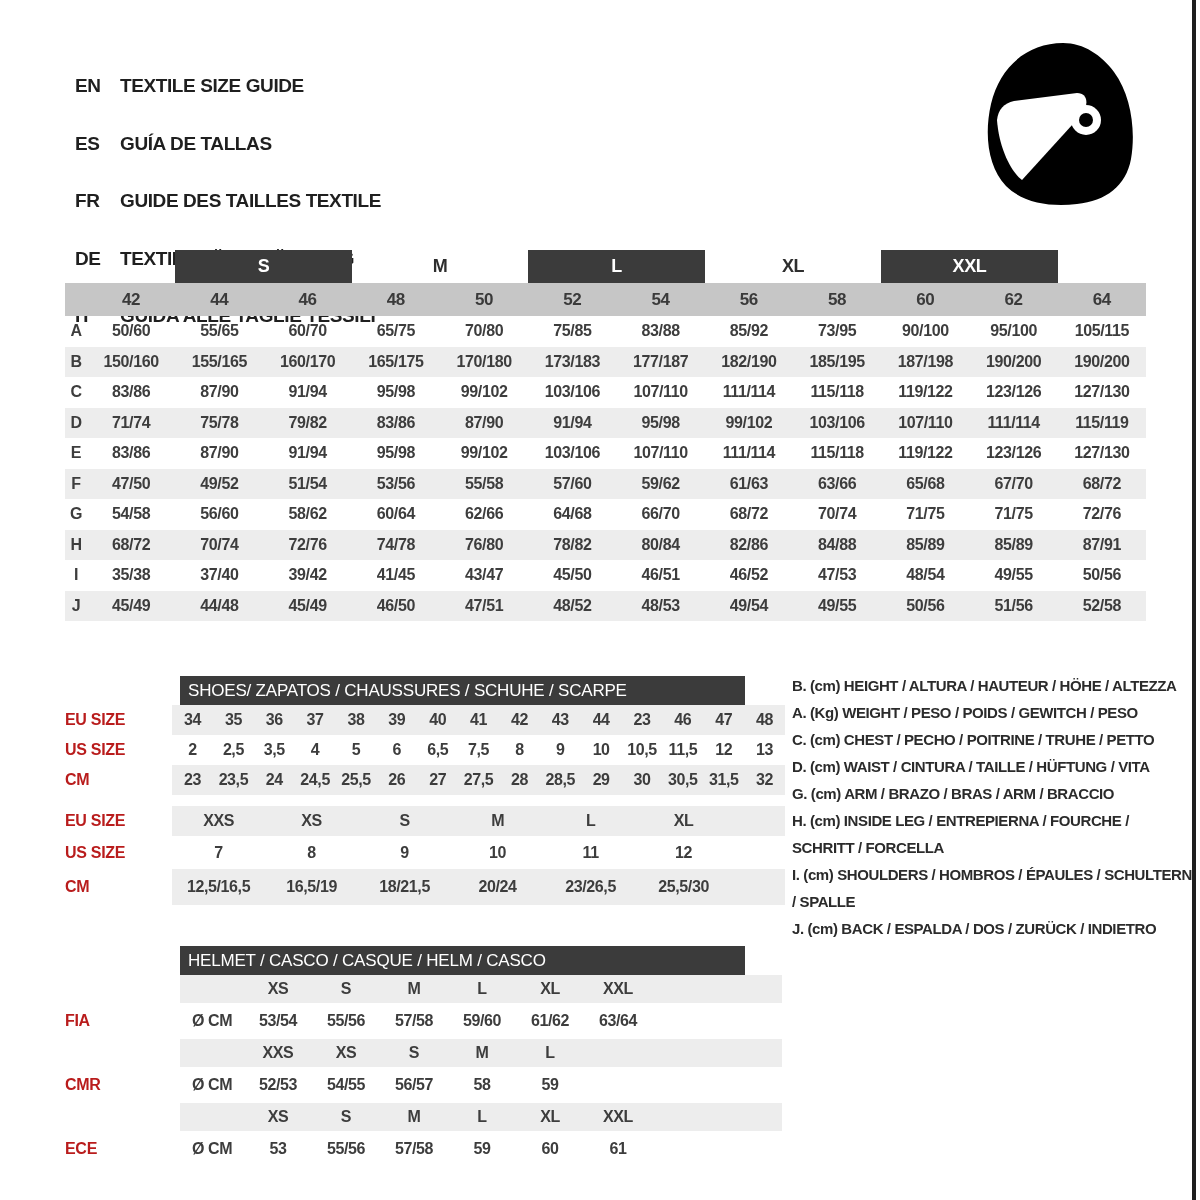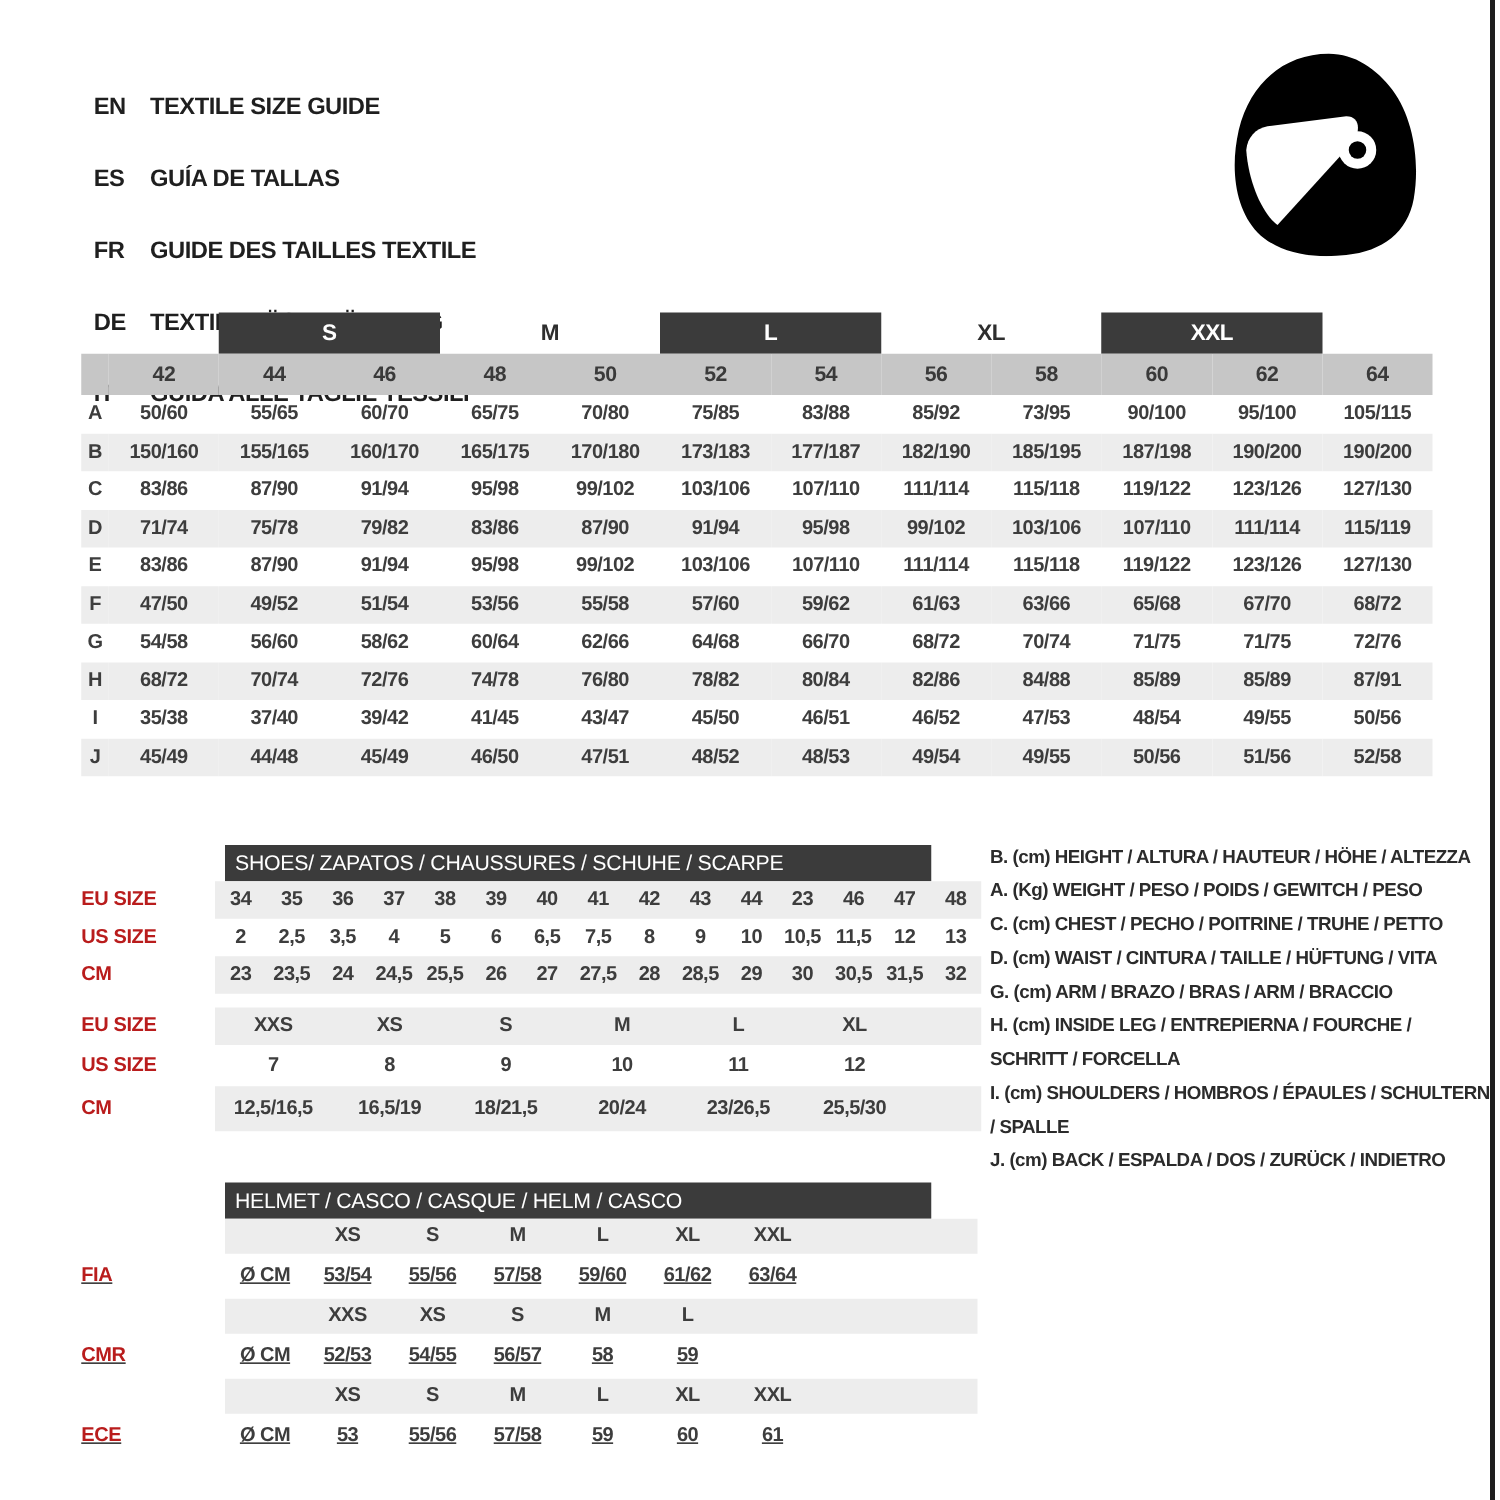--- a/index.html
+++ b/index.html
@@ -42,21 +42,21 @@
   .slabel{width:115px;font-weight:700;font-size:16px;color:#b91c1c;letter-spacing:-0.3px;}
   .vals{width:658px;display:grid;height:100%;align-items:center;}
   .cols15{grid-template-columns:repeat(15,1fr);}
   .cols6{grid-template-columns:repeat(6,93px) 1fr;}
   .cell{text-align:center;font-weight:700;font-size:16px;color:#3d3d3d;
         letter-spacing:-0.4px;white-space:nowrap;}
   .striped{background:#ededed;}
   .shoes-r0,.shoes-r1,.shoes-r2{height:30px;}
   .gloves-r0{height:30px;}.gloves-r1{height:33px;}.gloves-r2{height:36px;}
   .hsizes{height:28px;}
-  .hvals{height:36px;text-decoration:underline;}
+  .hvals{height:36px;}
   .hgrid{width:602px;display:grid;grid-template-columns:64px repeat(6,68px) 1fr;
          height:100%;align-items:center;}
 
   
   .legend{position:absolute;left:792px;top:672px;width:400px;}
   .legend-line{font-weight:700;font-size:15px;line-height:27px;color:#2b2b2b;
                letter-spacing:-0.4px;}
 </style>
 </head>
 <body>

